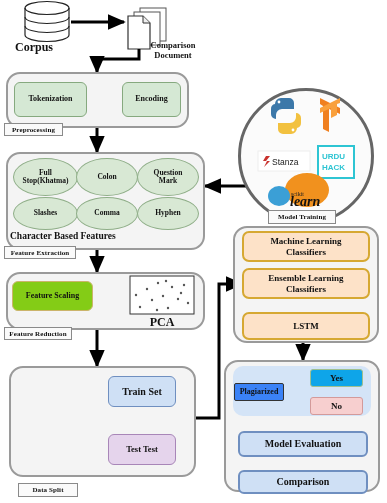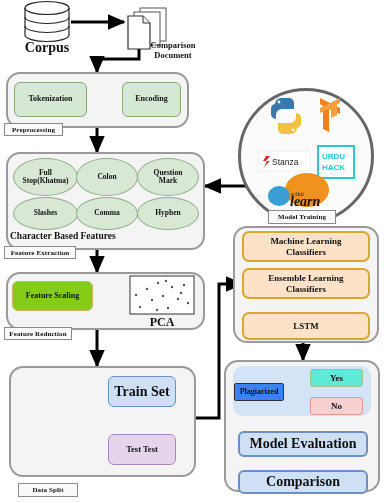--- a/index.html
+++ b/index.html
@@ -17,24 +17,24 @@
        display:flex;align-items:center;justify-content:center;
        box-sizing:border-box;white-space:nowrap;z-index:6;}
 
   
   .node{position:absolute;display:flex;align-items:center;justify-content:center;
         text-align:center;font-weight:bold;box-sizing:border-box;line-height:1.12;}
   .green{background:#d5e8d4;border:1px solid #86a97f;border-radius:6px;font-size:8px;}
   .ellipse{background:#d8e8d4;border:1px solid #8fae88;border-radius:50%;font-size:7.5px;}
   .cream{background:#84cc16;border:1px solid #cbb46b;border-radius:6px;font-size:8px;}
   .peach{background:#fde2c8;border:2px solid #d6a832;border-radius:7px;font-size:9px;}
-  .blue{background:#cfe0f5;border:1px solid #6f8fc0;border-radius:6px;font-size:14px;}
+  .blue{background:#cfe0f5;border:1px solid #6f8fc0;border-radius:6px;font-size:10px;}
   .purple{background:#e5d4ec;border:1px solid #a886b8;border-radius:6px;font-size:8.5px;}
   .white{background:#3b82f6;border:1px solid #333;border-radius:2px;font-size:8px;}
-  .yes{background:#5eead4;border:1px solid #9fc08f;border-radius:3px;font-size:9px;}
+  .yes{background:#0ea5e9;border:1px solid #9fc08f;border-radius:3px;font-size:9px;}
   .no{background:#f7cfcf;border:1px solid #d39a9a;border-radius:3px;font-size:9px;}
 
   
   .cap{position:absolute;font-weight:bold;white-space:pre-line;text-align:center;}
   svg.ov{position:absolute;inset:0;width:387px;height:503px;overflow:visible;}
 
   
   .circle{position:absolute;border:3px solid #666;border-radius:50%;background:#fbfbfb;}
 </style>
 </head>
@@ -89,21 +89,21 @@
     <path d="M101,418 L101,392 L107,392" stroke="#000" stroke-width="3" fill="none" marker-end="url(#ah)"></path>
     <path d="M101,418 L101,450 L107,450" stroke="#000" stroke-width="3" fill="none" marker-end="url(#ah)"></path>
 
     <path d="M283,391 L309,378" stroke="#000" stroke-width="3" fill="none" marker-end="url(#ah)"></path>
     <path d="M283,393 L309,406" stroke="#000" stroke-width="3" fill="none" marker-end="url(#ah)"></path>
 
     <path d="M303,414 L303,431" stroke="#000" stroke-width="3" fill="none" marker-end="url(#ah)"></path>
     <path d="M303,459 L303,472" stroke="#000" stroke-width="3" fill="none" marker-end="url(#ah)"></path>
   </svg>
 
-  <div class="cap" style="left:17px;top:40px;width:60px;font-size:14px;">Corpus</div>
+  <div class="cap" style="left:4px;top:40px;width:60px;font-size:12px;">Corpus</div>
   <div class="cap" style="left:144px;top:40px;width:58px;font-size:8.5px;">Comparison
 Document</div>
 
   <div class="panel" style="left:6px;top:72px;width:183px;height:56px;"></div>
   <div class="node green" style="left:14px;top:82px;width:73px;height:35px;">Tokenization</div>
   <div class="node green" style="left:122px;top:82px;width:59px;height:35px;">Encoding</div>
   <div class="tag" style="left:4px;top:123px;width:59px;height:13px;">Preprocessing</div>
 
   <div class="panel" style="left:6px;top:152px;width:199px;height:98px;"></div>
   <div class="node ellipse" style="left:13px;top:158px;width:65px;height:38px;white-space:pre-line;">Full

